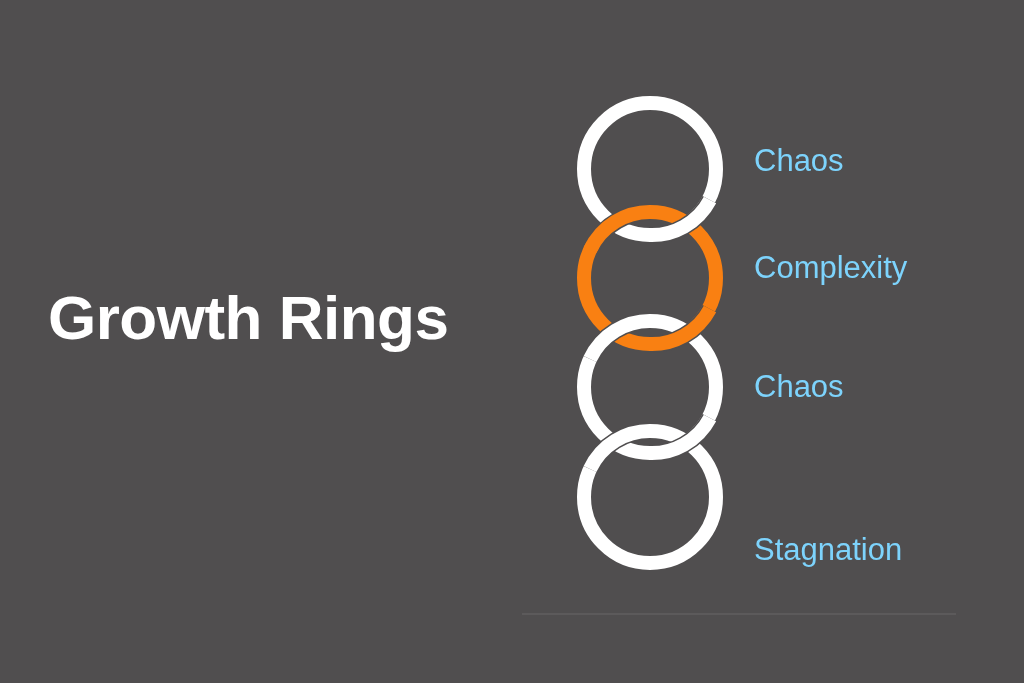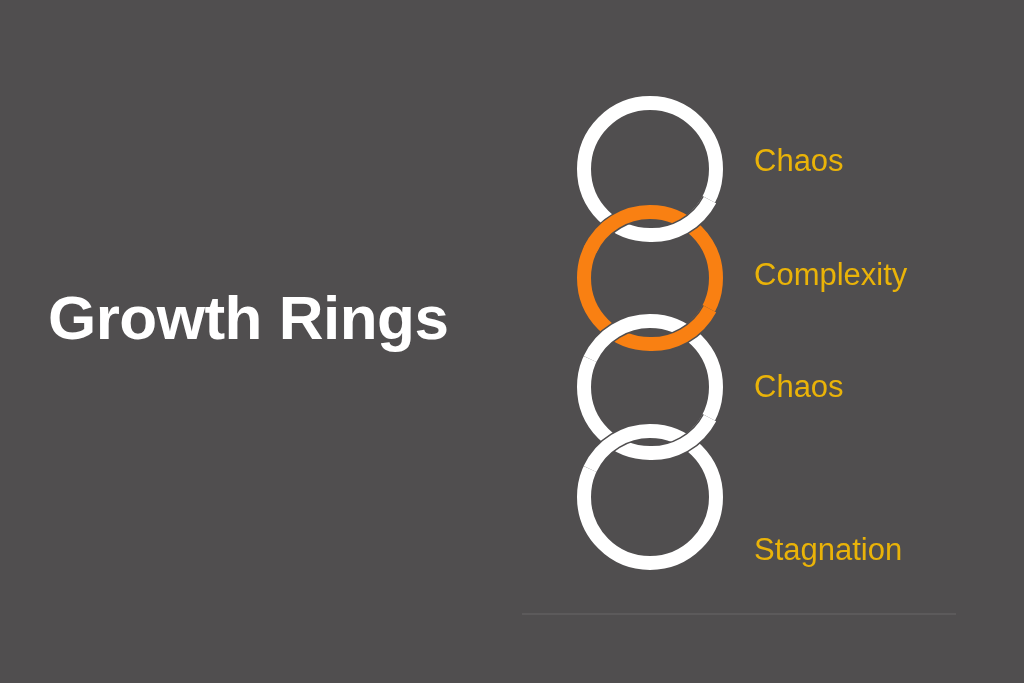--- a/index.html
+++ b/index.html
@@ -10,21 +10,21 @@
     position: relative;
   }
   .title {
     position: absolute; left: 48px; top: 282px;
     color: #ffffff; font-size: 62px; font-weight: bold;
     letter-spacing: -0.5px; white-space: nowrap; text-align: right;
   }
   .rings { position: absolute; left: 0; top: 0; }
   .label {
     position: absolute; left: 754px;
-    color: #eab308; font-size: 31px; white-space: nowrap;
+    color: #7dd3fc; font-size: 31px; white-space: nowrap;
   }
   .divider {
     position: absolute; left: 522px; top: 613px; width: 434px; height: 2px;
     background: #5c5a5b;
   }
 </style>
 </head>
 <body>
 
 <div class="title">Growth Rings</div>
@@ -66,17 +66,17 @@
     <path d="M 590 469 A 66 66 0 0 1 652 431" fill="none" stroke="#504e4f" stroke-width="17"></path>
     <path d="M 590 469 A 66 66 0 0 1 652 431" fill="none" stroke="#ffffff" stroke-width="14"></path>
   </g>
   <g clip-path="url(#clipRight)">
     <path d="M 648 453 A 66 66 0 0 0 710 418" fill="none" stroke="#504e4f" stroke-width="17"></path>
     <path d="M 648 453 A 66 66 0 0 0 710 418" fill="none" stroke="#ffffff" stroke-width="14"></path>
   </g>
 </svg>
 
 <div class="label" style="top:143px">Chaos</div>
-<div class="label" style="top:257px">Complexity</div>
+<div class="label" style="top:250px">Complexity</div>
 <div class="label" style="top:369px">Chaos</div>
 <div class="label" style="top:532px">Stagnation</div>
 
 <div class="divider"></div>
 
 </body></html>

